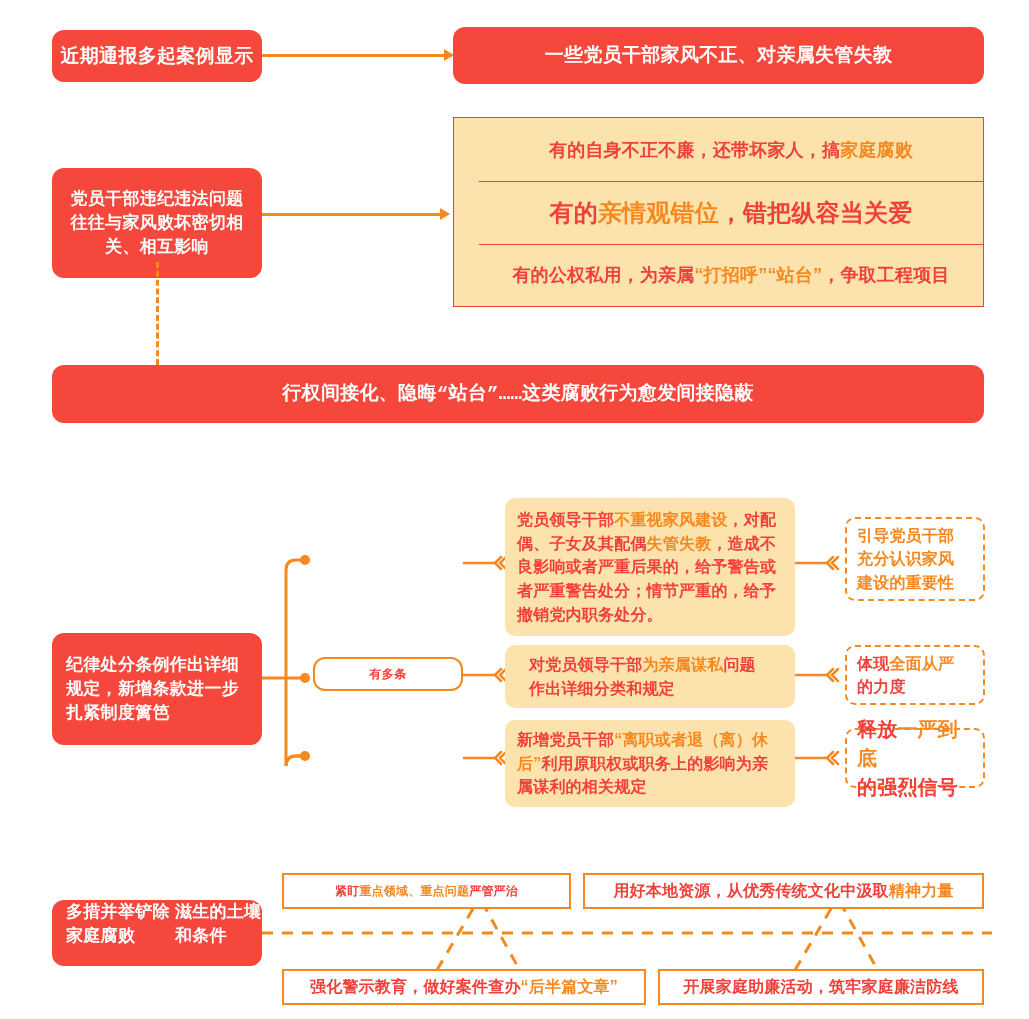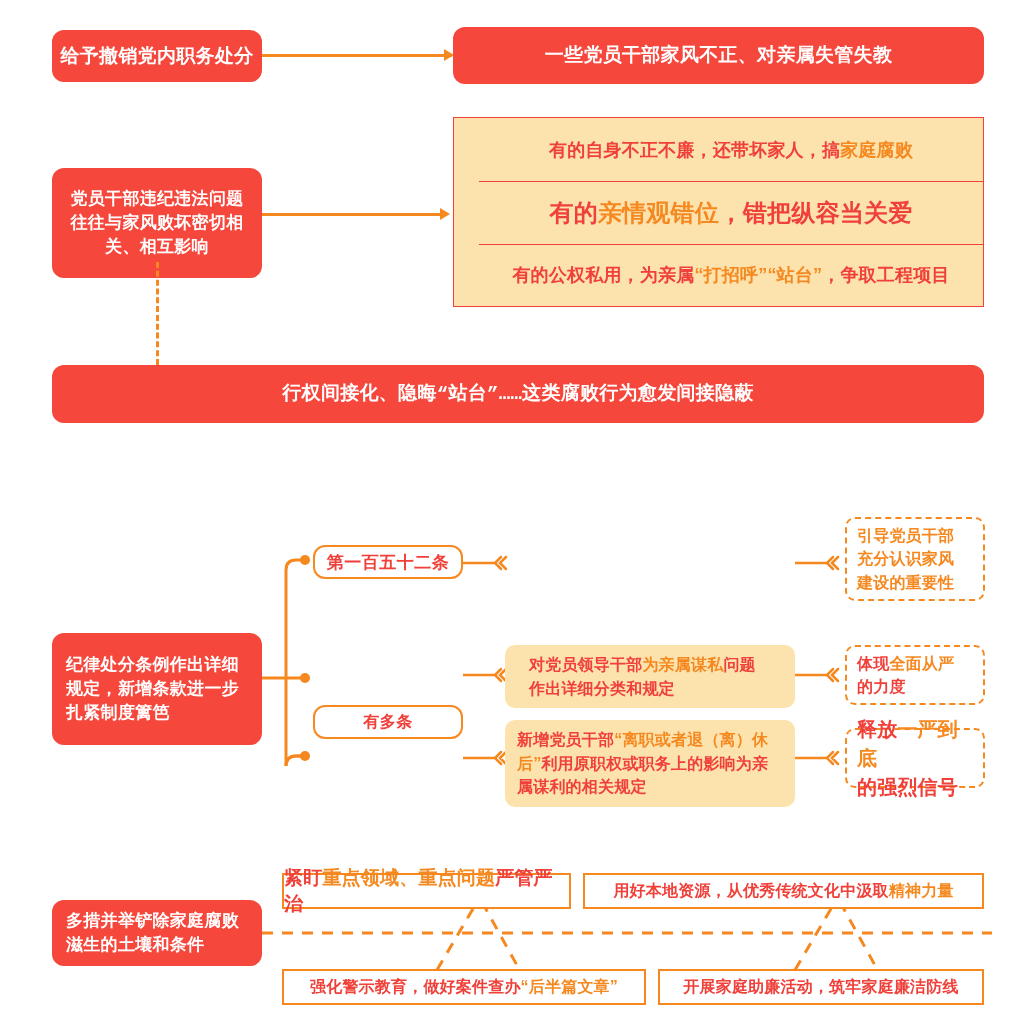--- a/index.html
+++ b/index.html
@@ -97,21 +97,21 @@
     border-left:10px solid #F5881F;
   }
   svg.conn{position:absolute;overflow:visible;}
 </style>
 </head>
 <body>
 
 <div class="stage">
 
   <div class="redbox" style="left:52px;top:30px;width:210px;height:52px;font-size:19px;">
-    <span>给予撤销党内职务处分</span>
+    <span>近期通报多起案例显示</span>
   </div>
 
   <div class="hline" style="left:262px;top:54px;width:190px;"></div>
   <div class="arrowhead" style="left:444px;top:49px;"></div>
 
   <div class="redbox" style="left:453px;top:27px;width:531px;height:57px;font-size:19px;">
     <span>
       <span>一些党员干部</span><span class="t-yellow">家风不正</span><span>、对亲属失管失教</span>
     </span>
   </div>
@@ -153,38 +153,40 @@
     <path d="M0,130 L24,130" stroke="#F5881F" stroke-width="3" fill="none"></path>
     <path d="M24,130 L24,22 Q24,12 34,12 L40,12" stroke="#F5881F" stroke-width="3" fill="none"></path>
     <path d="M24,130 L24,218 Q24,208 34,208 L40,208" stroke="#F5881F" stroke-width="3" fill="none"></path>
     <path d="M24,218 Q24,208 34,208 L40,208" stroke="#F5881F" stroke-width="3" fill="none"></path>
     <path d="M24,130 L40,130" stroke="#F5881F" stroke-width="3" fill="none"></path>
     <circle cx="43" cy="12" r="5" fill="#F5881F"></circle>
     <circle cx="43" cy="130" r="5" fill="#F5881F"></circle>
     <circle cx="43" cy="208" r="5" fill="#F5881F"></circle>
   </svg>
 
-  <div class="pillbox" style="left:313px;top:545px;width:150px;height:34px;font-size:17px;">
-    <span>第一百五十二条</span>
-  </div>
   <svg class="conn" style="left:463px;top:554px;" width="46" height="18" viewBox="0 0 46 18">
     <path d="M0,9 L34,9" stroke="#F5881F" stroke-width="2.5" fill="none"></path>
     <path d="M38,3 L32,9 L38,15 M43,3 L37,9 L43,15" stroke="#F5881F" stroke-width="2.5" fill="none" stroke-linecap="round"></path>
   </svg>
+  <div class="softbox" style="left:505px;top:498px;width:290px;min-height:124px;font-size:16px;padding:10px 12px;">
+    <div>
+      <span>党员领导干部</span><span class="t-orange">不重视家风建设</span><span>，对</span><span>配偶、子女及其配偶</span><span class="t-orange">失管失教</span><span>，造</span><span>成不良影响或者严重后果的，给予</span><span>警告或者严重警告处分；情节严重</span><span>的，给予撤销党内职务处分。</span>
+    </div>
+  </div>
   <svg class="conn" style="left:795px;top:554px;" width="46" height="18" viewBox="0 0 46 18">
     <path d="M0,9 L34,9" stroke="#F5881F" stroke-width="2.5" fill="none"></path>
     <path d="M38,3 L32,9 L38,15 M43,3 L37,9 L43,15" stroke="#F5881F" stroke-width="2.5" fill="none" stroke-linecap="round"></path>
   </svg>
   <div class="dashbox" style="left:845px;top:517px;width:140px;height:84px;font-size:16px;padding:6px 10px;white-space:pre-line;">
     <span><span class="t-red"></span><span>引导党员干部
 充分认识家风
 建设的重要性</span><span class="t-red"></span></span>
   </div>
 
-  <div class="pillbox" style="left:313px;top:657px;width:150px;height:34px;font-size:16px;margin-top:48px;">
+  <div class="pillbox" style="left:313px;top:657px;width:150px;height:34px;font-size:12px;">
     <span>有多条</span>
   </div>
   <svg class="conn" style="left:463px;top:666px;" width="46" height="18" viewBox="0 0 46 18">
     <path d="M0,9 L34,9" stroke="#F5881F" stroke-width="2.5" fill="none"></path>
     <path d="M38,3 L32,9 L38,15 M43,3 L37,9 L43,15" stroke="#F5881F" stroke-width="2.5" fill="none" stroke-linecap="round"></path>
   </svg>
   <div class="softbox" style="left:505px;top:645px;width:290px;min-height:58px;font-size:16px;padding:8px 24px;">
     <div>
       <span>对党员领导干部</span><span class="t-orange">为亲属谋私</span><span>问题作</span><span>出详细分类和规定</span>
     </div>
@@ -209,35 +211,35 @@
   </div>
   <svg class="conn" style="left:795px;top:749px;" width="46" height="18" viewBox="0 0 46 18">
     <path d="M0,9 L34,9" stroke="#F5881F" stroke-width="2.5" fill="none"></path>
     <path d="M38,3 L32,9 L38,15 M43,3 L37,9 L43,15" stroke="#F5881F" stroke-width="2.5" fill="none" stroke-linecap="round"></path>
   </svg>
   <div class="dashbox" style="left:845px;top:728px;width:140px;height:60px;font-size:20px;padding:6px 10px;white-space:pre-line;justify-content:center;">
     <span><span class="t-red">释放</span><span>一严到底</span><span class="t-red">
 的强烈信号</span></span>
   </div>
 
-  <div class="redbox" style="left:52px;top:900px;width:210px;height:66px;font-size:17px;flex-direction:column;align-items:flex-start;padding-left:14px;text-align:left;">
+  <div class="redbox" style="left:52px;top:900px;width:210px;height:66px;font-size:17px;flex-direction:row;align-items:flex-start;padding-left:14px;text-align:left;">
     <div><span>多措并举铲除</span><span class="t-yellow">家庭腐败</span></div>
     <div><span>滋生的</span><span class="t-yellow">土壤</span><span>和条件</span></div>
   </div>
 
   <svg class="conn" style="left:262px;top:860px;" width="730" height="160" viewBox="0 0 730 160">
     <line x1="0" y1="73" x2="730" y2="73" stroke="#F5881F" stroke-width="3" stroke-dasharray="11,9"></line>
     <line x1="175" y1="110" x2="215" y2="42" stroke="#F5881F" stroke-width="3" stroke-dasharray="11,9"></line>
     <line x1="215" y1="42" x2="215" y2="42" stroke="#F5881F" stroke-width="3"></line>
     <line x1="220" y1="42" x2="262" y2="118" stroke="#F5881F" stroke-width="3" stroke-dasharray="11,9"></line>
     <line x1="533" y1="110" x2="573" y2="42" stroke="#F5881F" stroke-width="3" stroke-dasharray="11,9"></line>
     <line x1="578" y1="42" x2="620" y2="118" stroke="#F5881F" stroke-width="3" stroke-dasharray="11,9"></line>
   </svg>
 
-  <div class="outlinebox" style="left:282px;top:873px;width:289px;height:36px;font-size:19px;">
+  <div class="outlinebox" style="left:282px;top:873px;width:289px;height:36px;font-size:12px;">
     <span><span>紧盯</span><span class="t-orange">重点领域、重点问题</span><span>严管严治</span></span>
   </div>
 
   <div class="outlinebox" style="left:583px;top:873px;width:401px;height:36px;font-size:16px;">
     <span><span>用好本地资源，从优秀传统文化中汲取</span><span class="t-orange">精神力量</span><span></span></span>
   </div>
 
   <div class="outlinebox" style="left:282px;top:969px;width:364px;height:36px;font-size:16px;">
     <span><span>强化警示教育，做好案件查办</span><span class="t-orange">“后半篇文章”</span><span></span></span>
   </div>

